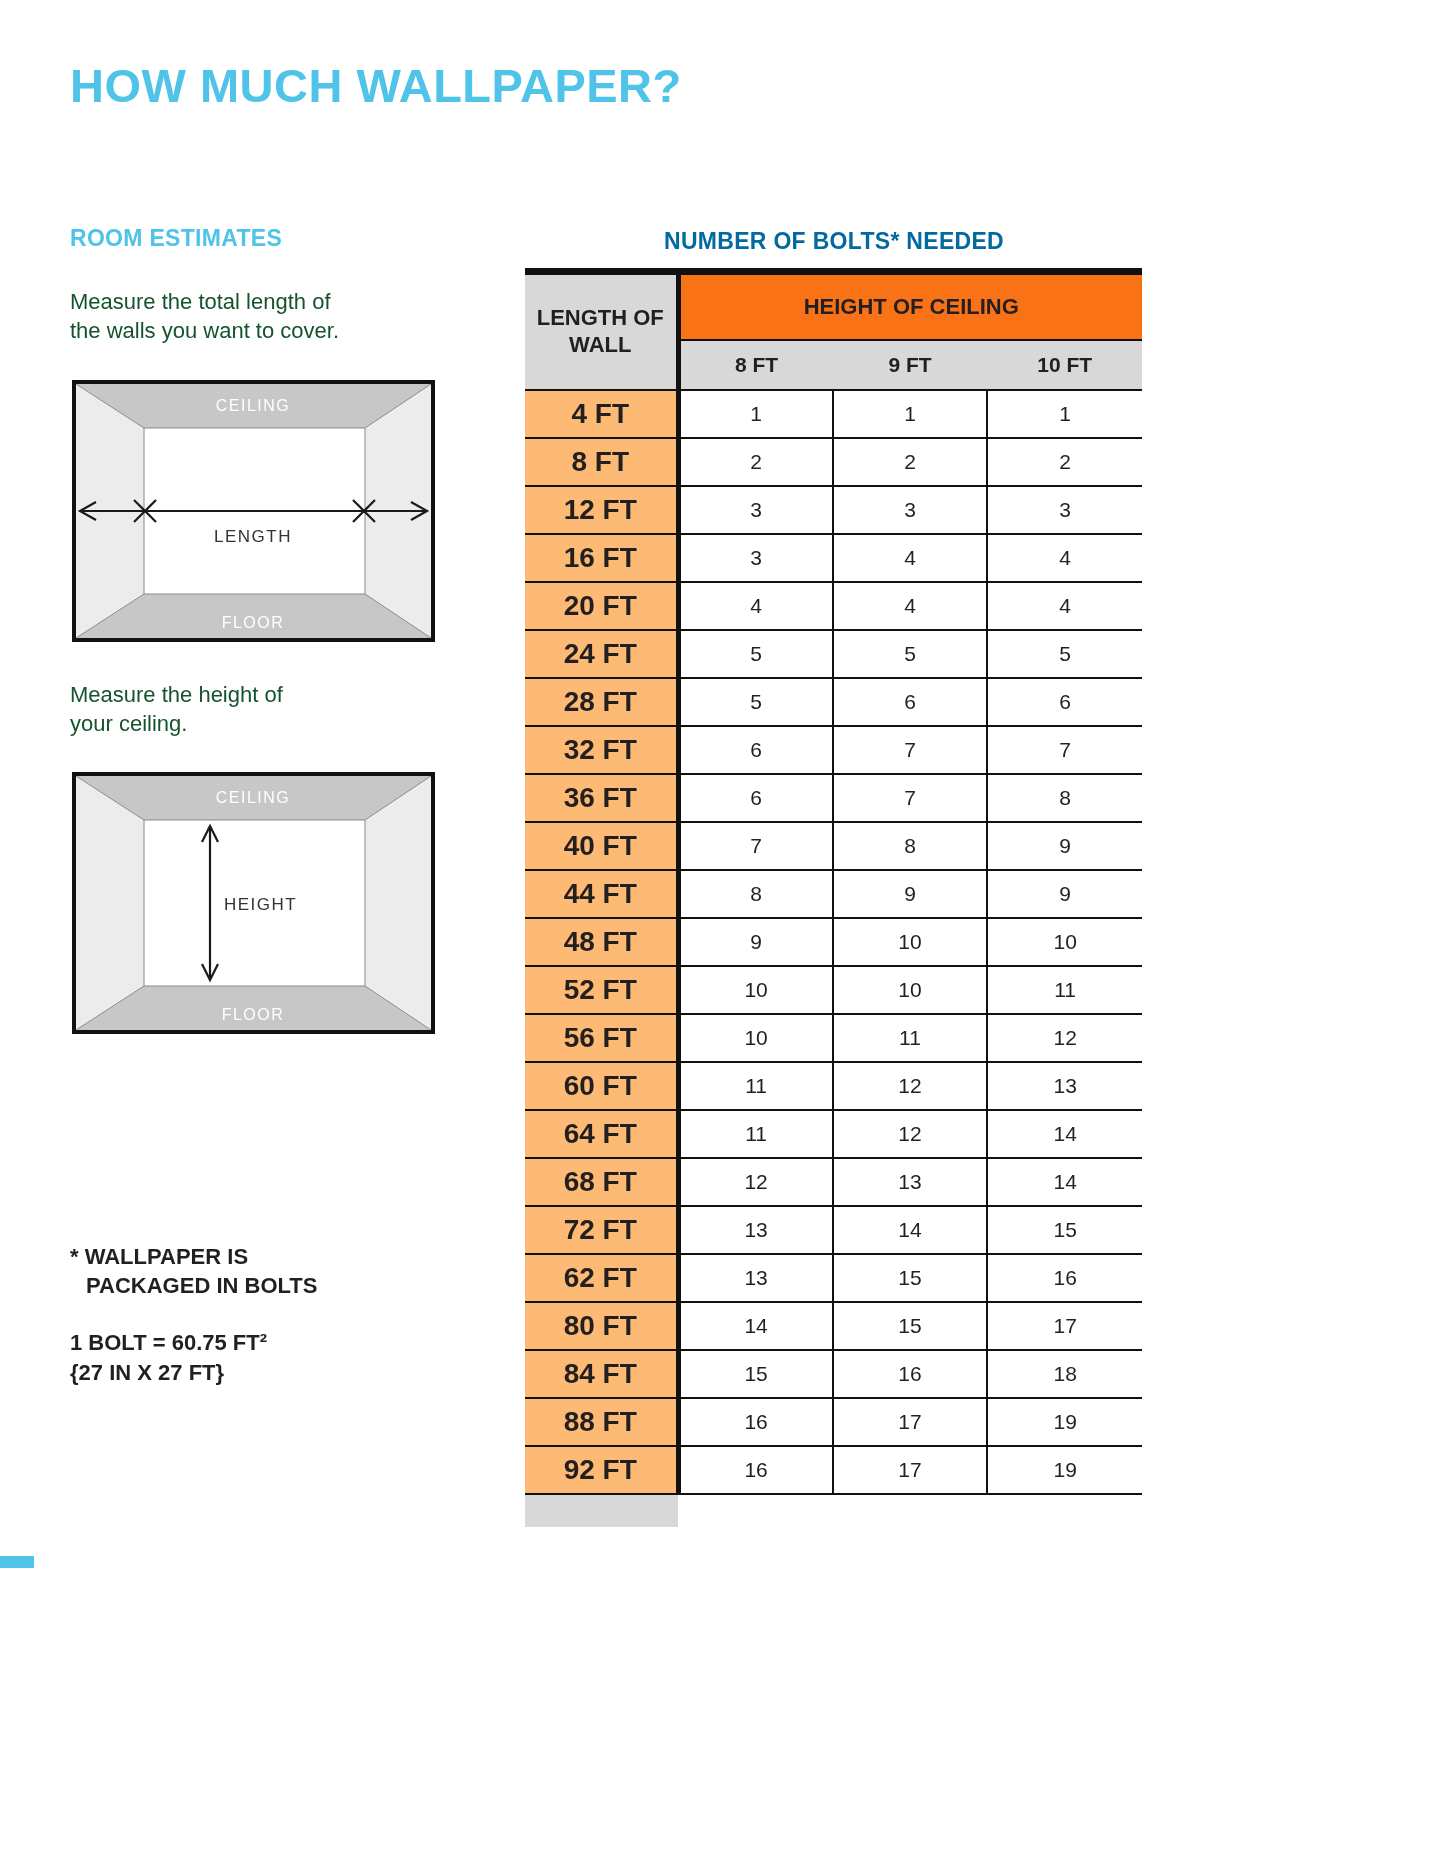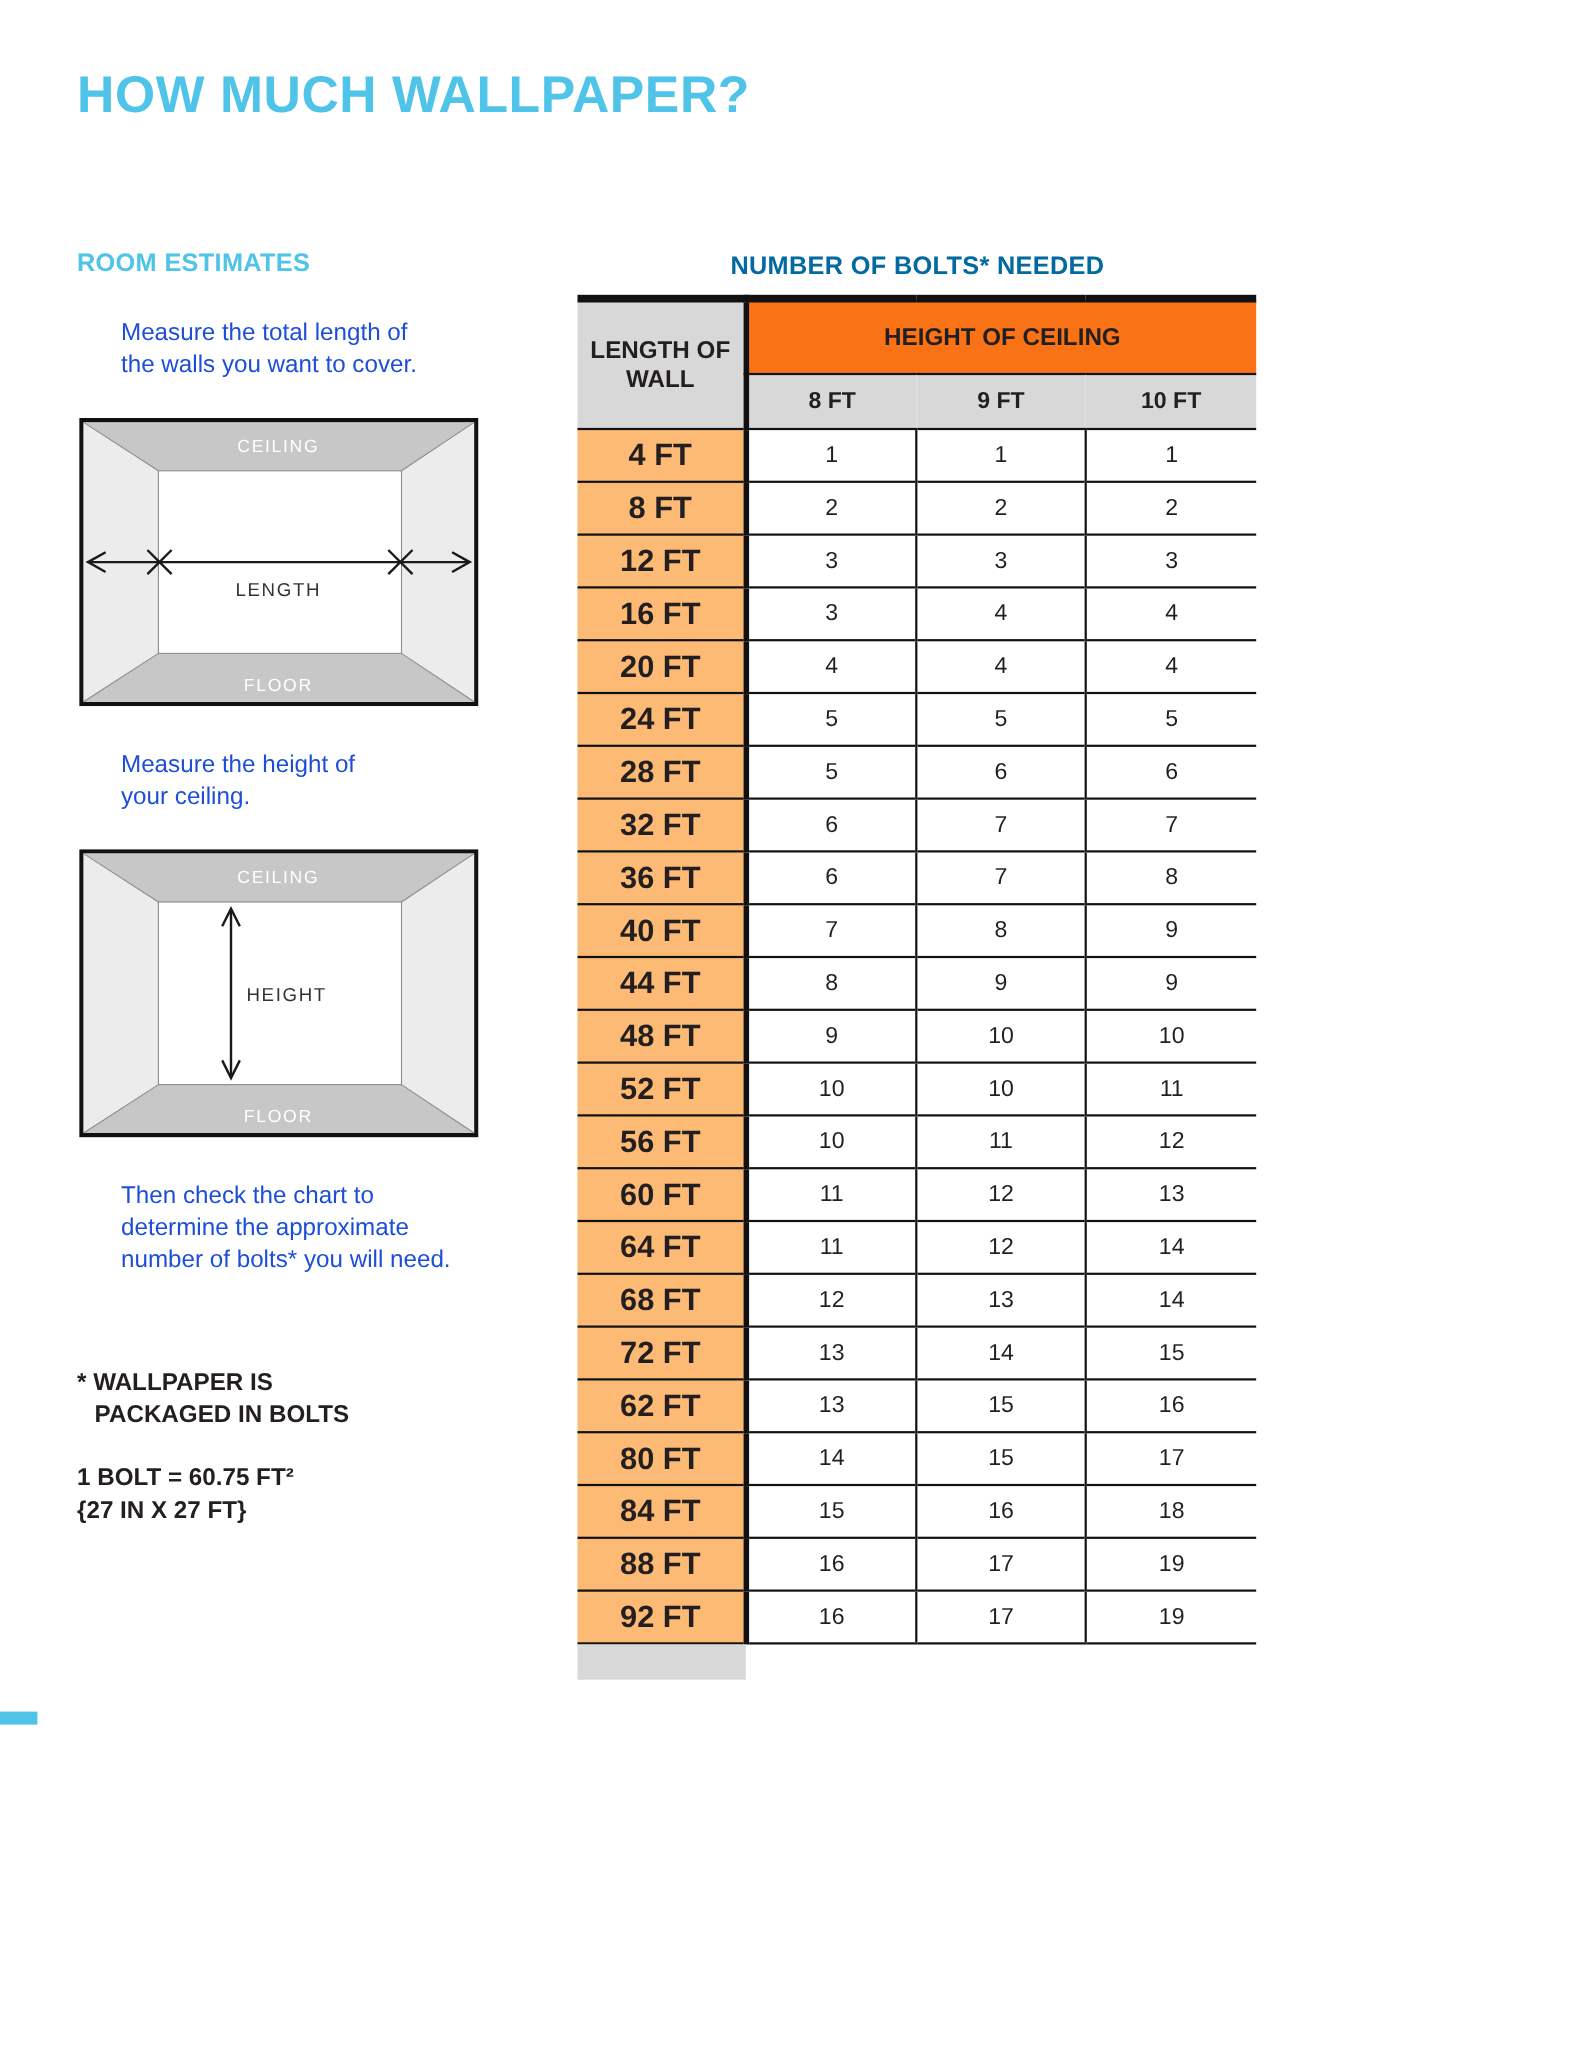--- a/index.html
+++ b/index.html
@@ -1,21 +1,21 @@
 <!DOCTYPE html>
 <html><head>
 <meta charset="utf-8">
 <style>
   * { margin:0; padding:0; box-sizing:border-box; }
   body { background:#fff; font-family:"Liberation Sans","DejaVu Sans",sans-serif; color:#231f20; }
   .page { position:relative; width:1445px; height:1568px; background:#ffffff; overflow:hidden; }
 
   .main-title { position:absolute; left:70px; top:58px; font-size:47px; font-weight:bold; color:#4FC3E8; letter-spacing:.5px; }
   .section-heading { position:absolute; left:70px; top:225px; font-size:23px; font-weight:bold; color:#4FC3E8; letter-spacing:.3px; }
-  .para { position:absolute; left:70px; font-size:22px; line-height:1.32; white-space:pre-line; color:#1d4ed8;margin-left:40px; }
+  .para { position:absolute; left:70px; font-size:22px; line-height:1.32; white-space:pre-line; color:#14532d; }
   .para.p1 { top:287px; }
   .para.p2 { top:680px; }
   .para.p3 { top:1072px; }
   .footnote { position:absolute; left:70px; top:1243px; font-size:22px; font-weight:bold; line-height:1.3; }
   .footnote .line2 { padding-left:16px; }
   .bolt-spec { position:absolute; left:70px; top:1328px; font-size:22px; font-weight:bold; line-height:1.35; }
 
   .diagram { position:absolute; left:72px; }
   .diagram.d1 { top:380px; }
   .diagram.d2 { top:772px; }
@@ -98,23 +98,20 @@
       <text x="181" y="248" text-anchor="middle" class="diag-label-white">FLOOR</text>
       <g stroke="#1a1a1a" stroke-width="2.2" fill="none">
         <line x1="138" y1="55" x2="138" y2="207"></line>
         <polyline points="130,70 138,54 146,70"></polyline>
         <polyline points="130,192 138,208 146,192"></polyline>
       </g>
       <text x="152" y="138" text-anchor="start" class="diag-label-dark">HEIGHT</text>
     </svg>
   </div>
 
-  <p class="para p3">Then check the chart to
-determine the approximate
-number of bolts* you will need.</p>
 
   <div class="footnote">
     <div class="line1">* WALLPAPER IS</div>
     <div class="line2">PACKAGED IN BOLTS</div>
   </div>
 
   <div class="bolt-spec">
     <div>1 BOLT = 60.75 FT²</div>
     <div>{27 IN X 27 FT}</div>
   </div>

